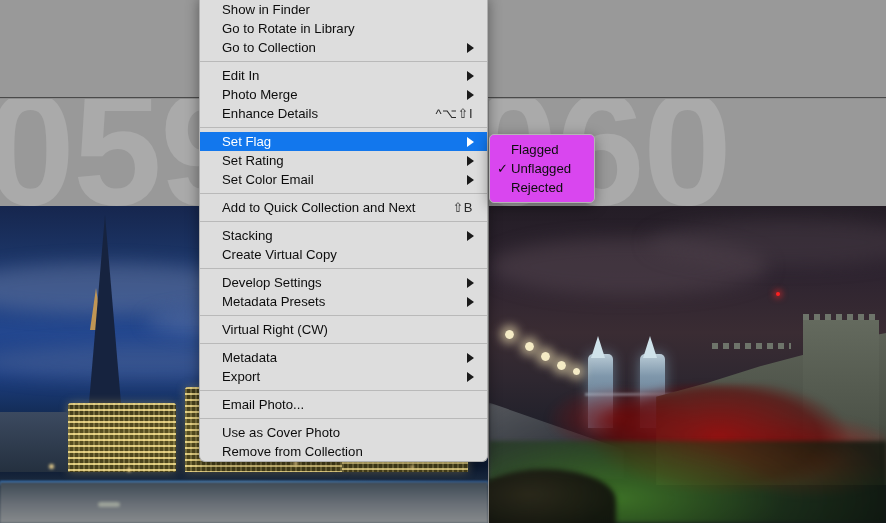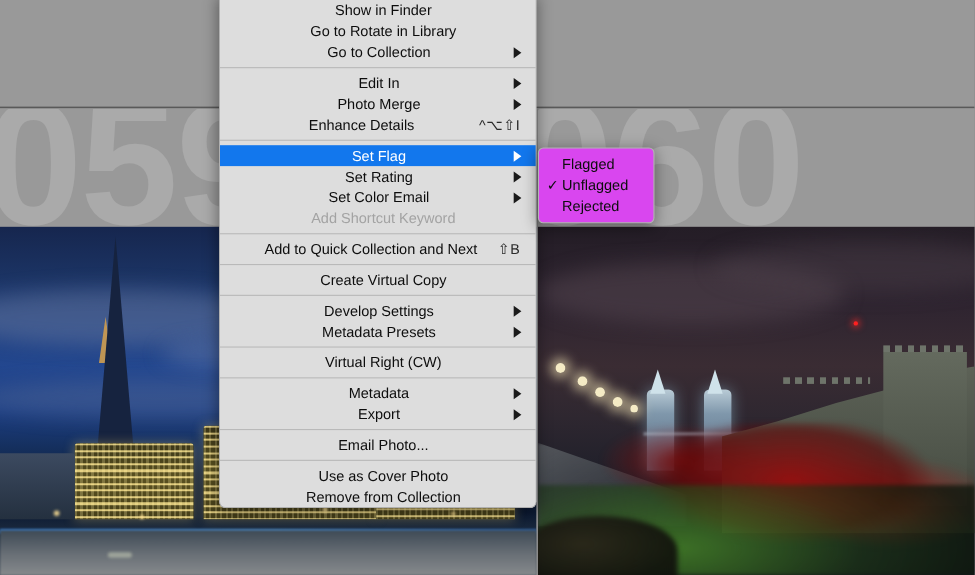--- a/index.html
+++ b/index.html
@@ -272,21 +272,20 @@
   }
   .mi {
     position: relative;
     height: 19px;
     line-height: 19px;
     padding: 0 12px 0 22px;
     white-space: nowrap;
     display: flex;
     align-items: center;
     cursor: default;
-    text-align: center;
   }
   .mi .label { flex: 1 1 auto; }
   .mi .short {
     flex: 0 0 auto;
     font-size: 13px;
     color: #2a2a2a;
     letter-spacing: .5px;
     padding-right: 2px;
   }
   .mi .arrow {
@@ -450,29 +449,30 @@
       <span class="arrow"></span>
     </div>
     <div class="mi">
       <span class="label">Set Rating</span>
       <span class="arrow"></span>
     </div>
     <div class="mi">
       <span class="label">Set Color Email</span>
       <span class="arrow"></span>
     </div>
-    <div class="mi disabled">
-      <span class="label">Add Shortcut Keyword</span>
-    </div>
     <div class="sep"></div>
     <div class="mi">
       <span class="label">Add to Quick Collection and Next</span>
       <span class="short">⇧B</span>
     </div>
     <div class="sep"></div>
+    <div class="mi">
+      <span class="label">Stacking</span>
+      <span class="arrow"></span>
+    </div>
     <div class="mi">
       <span class="label">Create Virtual Copy</span>
     </div>
     <div class="sep"></div>
     <div class="mi">
       <span class="label">Develop Settings</span>
       <span class="arrow"></span>
     </div>
     <div class="mi">
       <span class="label">Metadata Presets</span>

